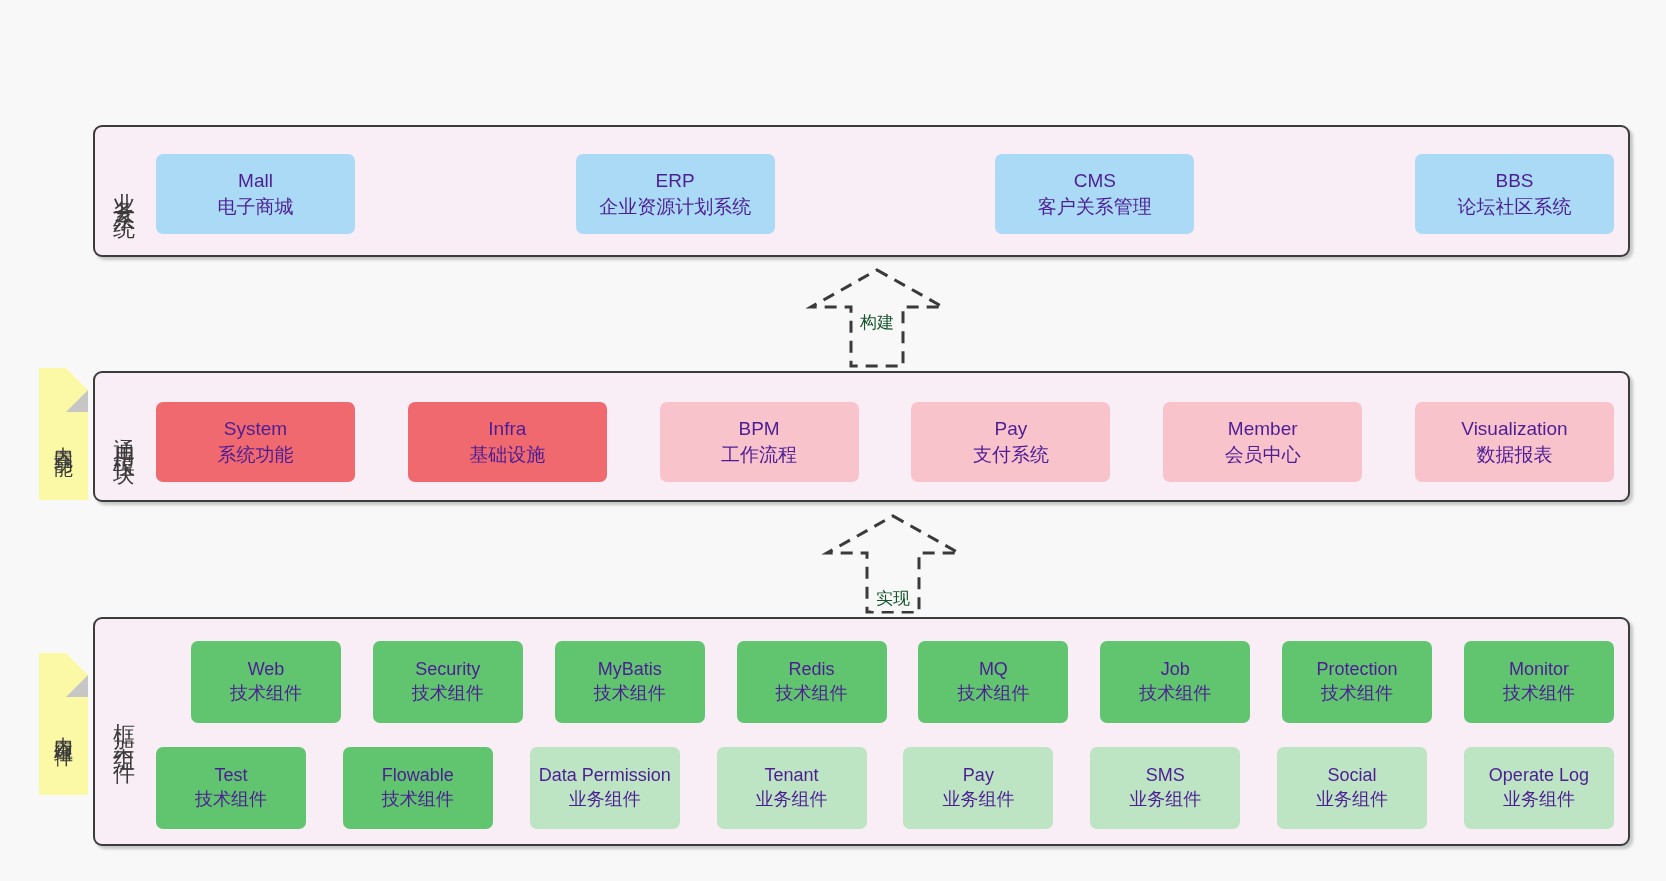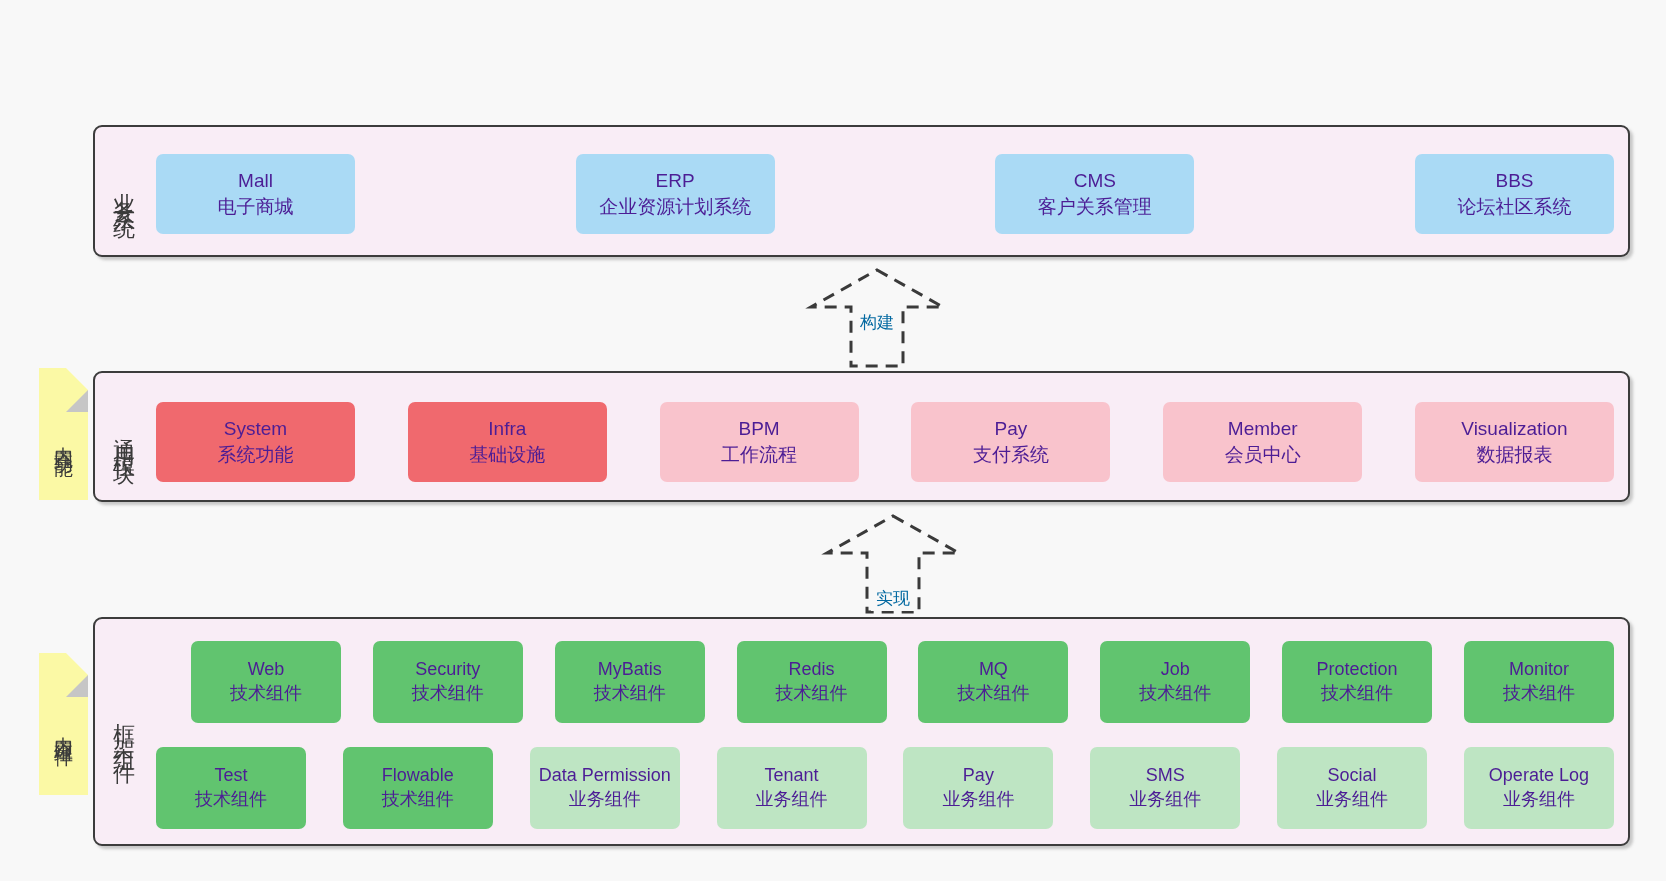--- a/index.html
+++ b/index.html
@@ -77,21 +77,21 @@
   .arrow-1 { left: 804px; top: 267px; }
   .arrow-2 { left: 820px; top: 513px; }
   .arrow svg { display: block; width: 100%; height: 100%; }
   .arrow-label {
     position: absolute; width: 146px; text-align: center; pointer-events: none;
   }
   .arrow-label-1 { left: 804px; top: 310px; }
   .arrow-label-2 { left: 820px; top: 586px; }
   .arrow-label span {
     display: inline-block; background: #f8f8f8; padding: 1px 5px;
-    font-size: 17px; color: #0369a1;
+    font-size: 17px; color: #14532d;
   }
 </style>
 </head>
 <body>
 
 <div class="canvas">
 
   <div class="section section-business">
     <div class="v-label">业务系统</div>
     <div class="box-row">

